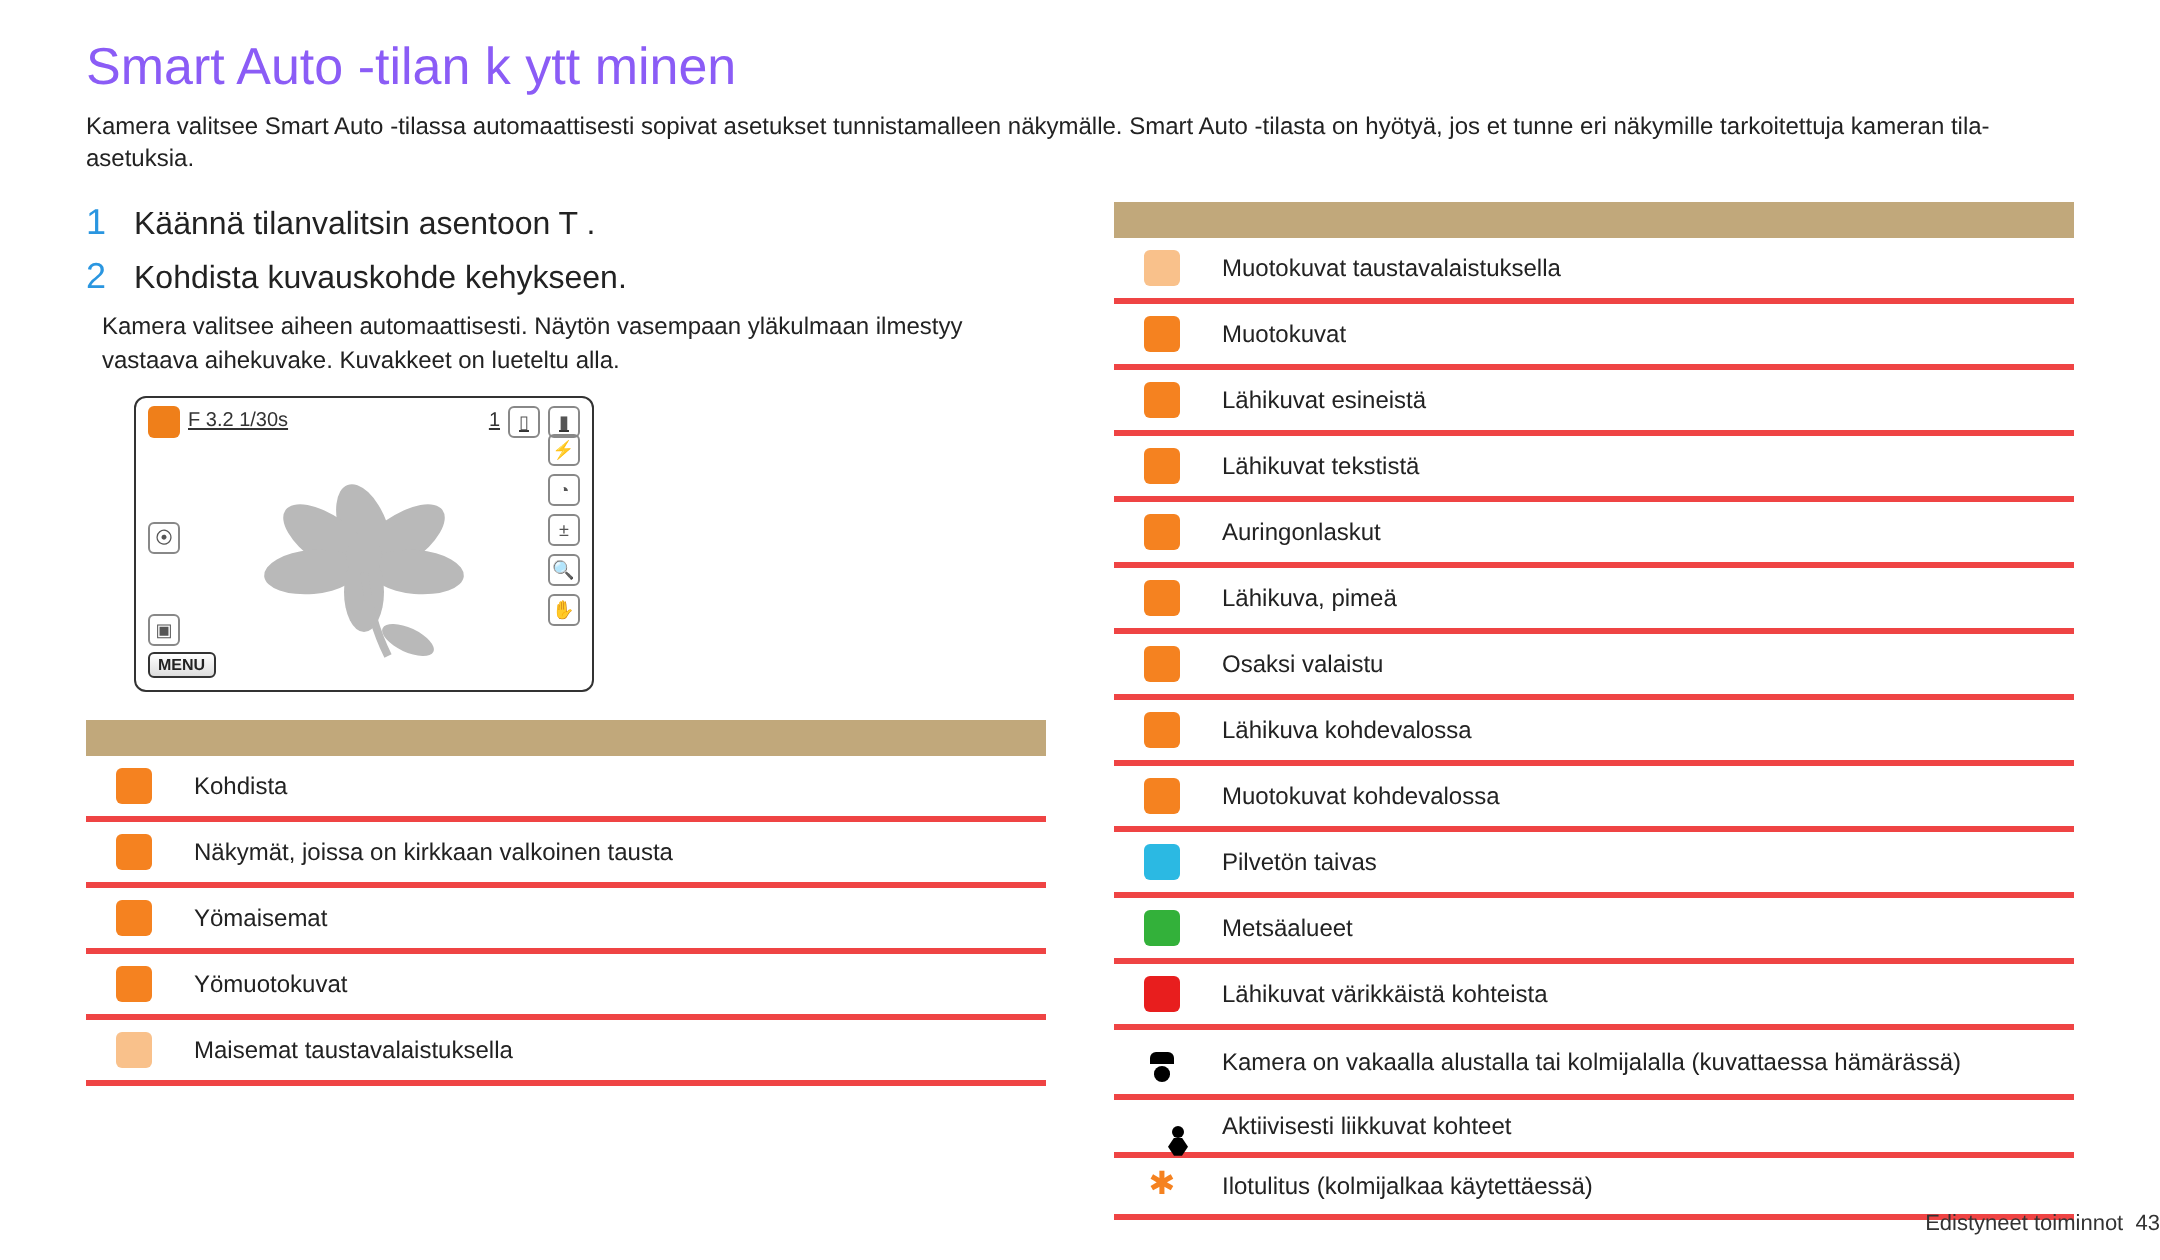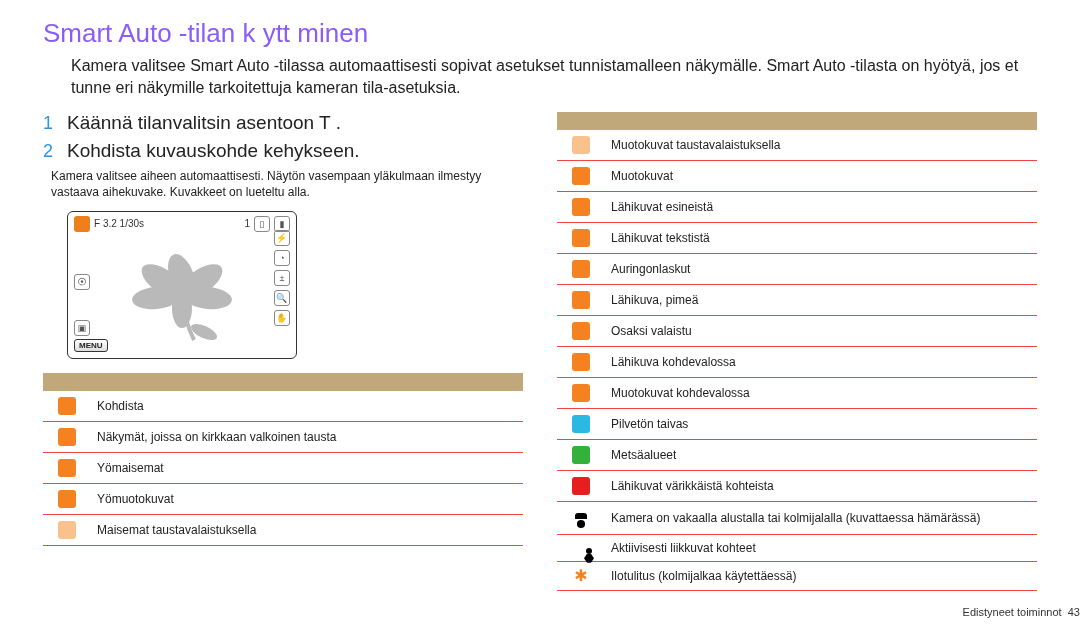--- a/index.html
+++ b/index.html
@@ -13,65 +13,64 @@
     padding: 18px 43px 0 43px;
     position: relative;
   }
   h1 {
     color: #8b5cf6;
     font-weight: 400;
     font-size: 26px;
     margin-bottom: 6px;
   }
   .intro {
-    font-size: 16px;
+    font-size: 12px;
     line-height: 1.35;
     margin-bottom: 14px;
-    margin-left: 28px;
   }
   .columns {
     display: flex;
     gap: 34px;
   }
   .col-left, .col-right { flex: 1; }
 
   .step {
     display: flex;
     align-items: baseline;
     gap: 10px;
     margin-bottom: 6px;
   }
   .step-num {
     color: #2a96e0;
     font-size: 18px;
     font-weight: 400;
     width: 14px;
   }
-  .step-text { font-size: 19px; }
+  .step-text { font-size: 16px; }
   .step-sub {
     margin-left: 8px;
     font-size: 12px;
     line-height: 1.35;
     margin-bottom: 10px;
   }
 
   .camera-box {
     margin-left: 24px;
     margin-top: 4px;
     width: 230px;
     height: 148px;
     border: 1.5px solid #333;
     border-radius: 6px;
     position: relative;
     background: #fff;
   }
   .cam-topbar {
     position: absolute; top: 4px; left: 6px; right: 6px;
     display: flex; justify-content: space-between;
-    font-size: 10px; color: #333;
+    font-size: 10px; color: #333; text-decoration: underline;
   }
   .cam-left-icons {
     position: absolute; left: 6px; top: 4px;
     display: flex; flex-direction: column; gap: 30px;
     align-items: flex-start;
   }
   .cam-right-icons {
     position: absolute; right: 6px; top: 18px;
     display: flex; flex-direction: column; gap: 4px;
   }
@@ -107,21 +106,21 @@
     width: 100%;
     border-collapse: collapse;
   }
   .col-left table.icon-table { margin-left: 0; }
   table.icon-table thead th {
     background: #c1a87b;
     height: 18px;
   }
   table.icon-table thead th:first-child { width: 48px; }
   table.icon-table tbody td {
-    border-bottom: 1px solid #ef4444;
+    border-bottom: 3px solid #ef4444;
     padding: 6px 6px;
     vertical-align: middle;
     font-size: 12px;
   }
   table.icon-table tbody td.icon-cell {
     text-align: center;
     width: 48px;
   }
   .ic {
     display: inline-block;

